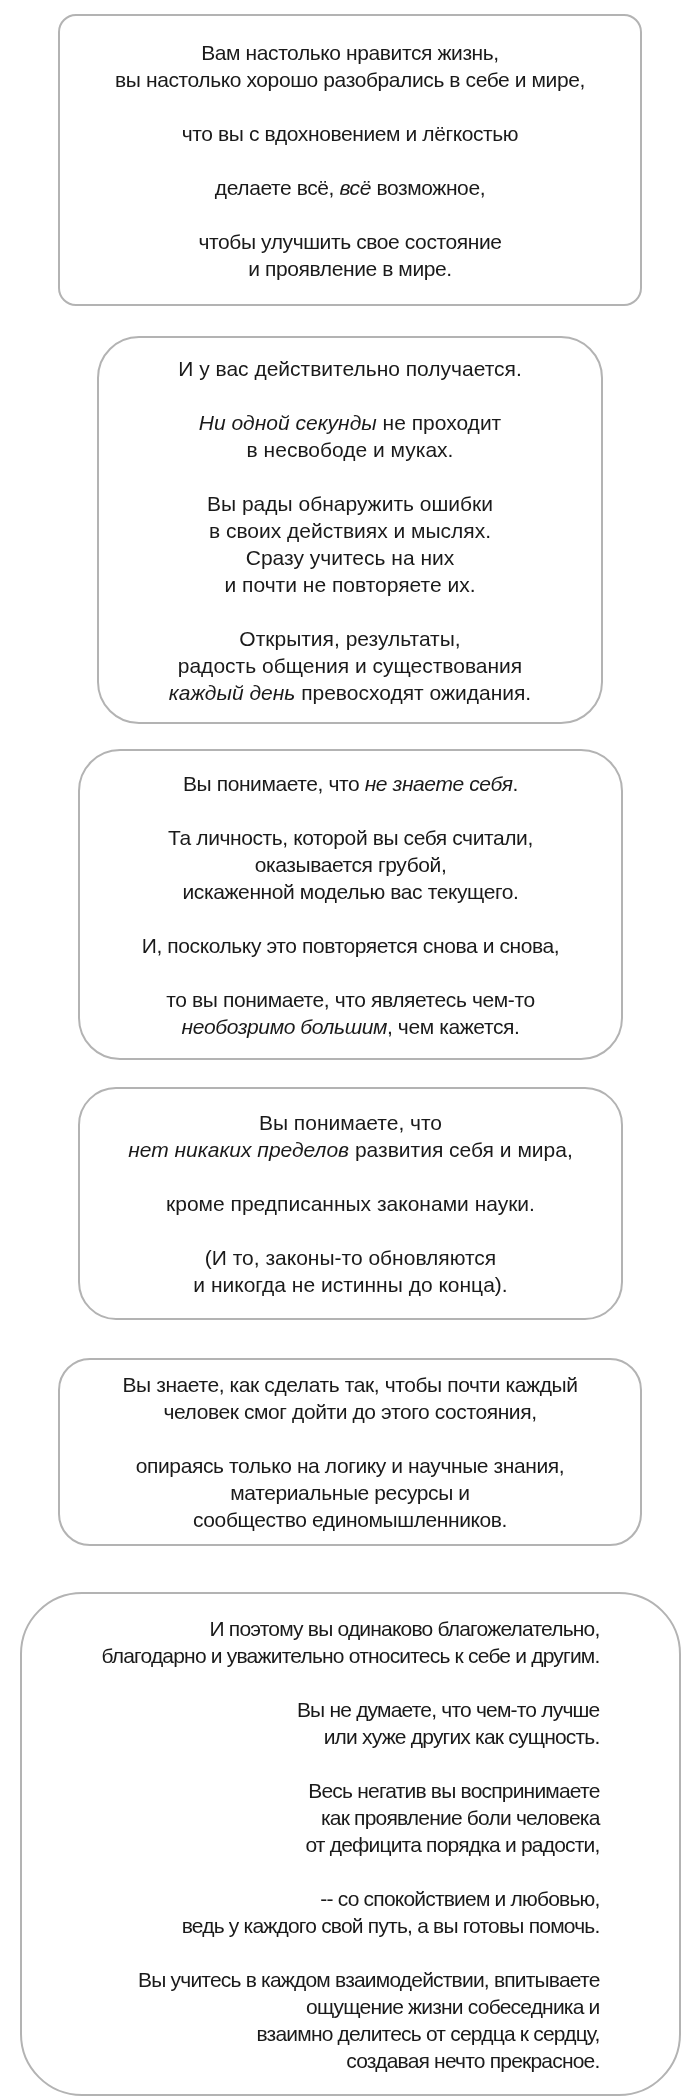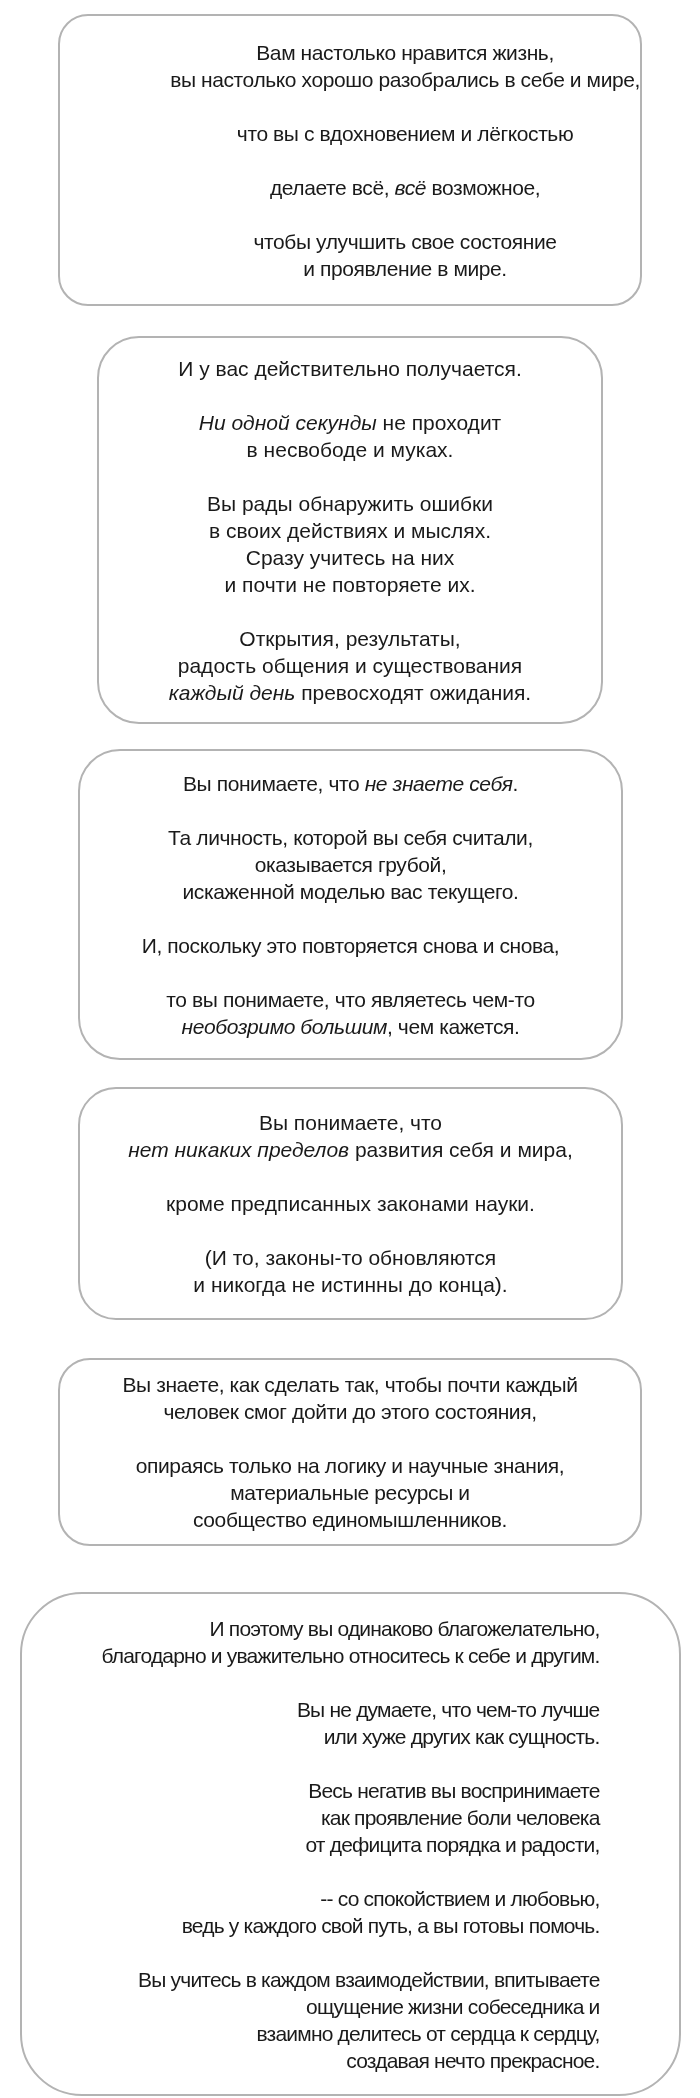--- a/index.html
+++ b/index.html
@@ -28,21 +28,21 @@
   .card-text {
     font-size: 21px;
     line-height: 27px;
     white-space: pre-line;
     margin: 0;
   }
   .condensed { letter-spacing: -0.4px; }
   .narrow { letter-spacing: -0.8px; text-align: right; }
   .it { font-style: italic; }
 
-  #card-1 { left: 58px;  top: 14px;   width: 584px; height: 292px; border-radius: 30px; justify-content: flex-end; }
+  #card-1 { left: 58px;  top: 14px;   width: 584px; height: 292px; border-radius: 18px; }
   #card-2 { left: 97px;  top: 336px;  width: 506px; height: 388px; border-radius: 42px; }
   #card-3 { left: 78px;  top: 749px;  width: 545px; height: 311px; border-radius: 42px; }
   #card-4 { left: 78px;  top: 1087px; width: 545px; height: 233px; border-radius: 38px; }
   #card-5 { left: 58px;  top: 1358px; width: 584px; height: 188px; border-radius: 32px; }
   #card-6 { left: 20px;  top: 1592px; width: 661px; height: 504px; border-radius: 62px; }
 </style>
 </head>
 <body>
 
 <div id="card-1" class="card">

